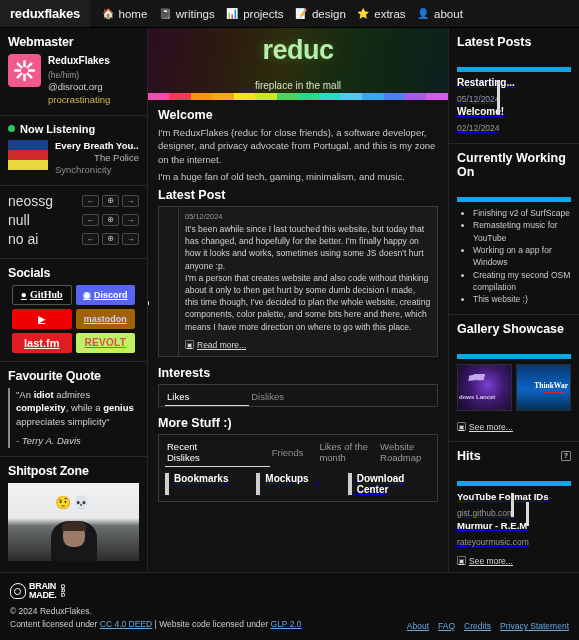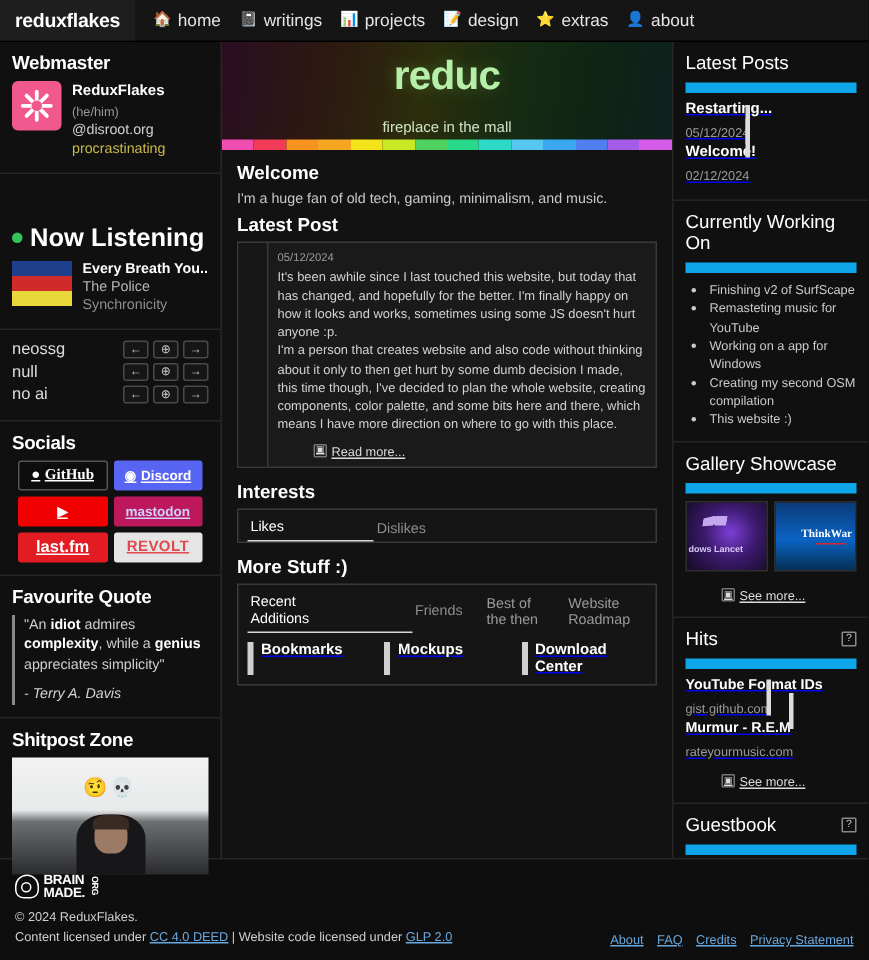--- a/index.html
+++ b/index.html
@@ -21,58 +21,58 @@
 
   
   .body { flex:1; display:flex; min-height:0; }
   .col-left { width:148px; flex:0 0 148px; background:#101010; border-right:1px solid #262626; display:flex; flex-direction:column; }
   .col-mid { flex:1; background:#121212; min-width:0; display:flex; flex-direction:column; }
   .col-right { width:131px; flex:0 0 131px; background:#101010; border-left:1px solid #262626; display:flex; flex-direction:column; }
 
   .panel { padding:7px 8px 8px 8px; border-bottom:1px solid #262626; }
   .panel:last-child { border-bottom:none; }
   .ptitle { font-size:12.5px; font-weight:bold; color:#fff; margin-bottom:5px; letter-spacing:-0.2px; }
-  .ptitle-u { font-size:12.5px; font-weight:normal; color:#fff; margin-bottom:5px; border-bottom:7px solid #0ea5e9; padding-bottom:6px; display:flex; align-items:center; justify-content:space-between; }
+  .ptitle-u { font-size:12.5px; font-weight:bold; color:#fff; margin-bottom:5px; border-bottom:5px solid #0ea5e9; padding-bottom:18px; display:flex; align-items:center; justify-content:space-between; }
 
   
   .wm { display:flex; gap:7px; align-items:flex-start; }
   .avatar { width:33px; height:33px; flex:0 0 33px; background:#f0588e; border-radius:4px; position:relative; overflow:hidden; }
   .avatar .star { position:absolute; inset:4px; }
   .wm-txt { font-size:9.5px; line-height:1.35; min-width:0; }
   .wm-name { color:#fff; font-weight:bold; font-size:10px; }
   .wm-pro { color:#999; font-weight:normal; font-size:8.5px; }
   .wm-mail { color:#cfcfcf; }
   .wm-status { color:#c8b84a; }
 
   
-  .nl-title { display:flex; align-items:center; gap:5px; font-size:17px; font-weight:bold; color:#fff; margin-bottom:5px;margin-top:26px; }
+  .nl-title { display:flex; align-items:center; gap:5px; font-size:11px; font-weight:bold; color:#fff; margin-bottom:5px; }
   .dot { width:7px; height:7px; border-radius:50%; background:#35c45a; flex:0 0 7px; }
   .nl { display:flex; gap:7px; }
   .nl-art { width:40px; height:30px; flex:0 0 40px; background:#111; display:flex; flex-direction:column; }
   .nl-art i { flex:1; display:block; }
   .nl-txt { font-size:9.5px; line-height:1.3; min-width:0; overflow:hidden; }
   .nl-song { color:#fff; font-weight:bold; font-size:9.5px; white-space:nowrap; overflow:hidden; }
-  .nl-art2 { color:#b8b8b8; }
+  .nl-art2 { color:#b8b8b8;text-align:right; }
   .nl-alb { color:#8d8d8d; }
 
   
   .ring { display:flex; align-items:center; justify-content:space-between; margin-bottom:3px; }
-  .ring-name { font-size:11px; color:#ddd; }
+  .ring-name { font-size:14px; color:#ddd; }
   .ring-btns { display:flex; gap:3px; }
   .rbtn { width:17px; height:12px; border:1px solid #4a4a4a; background:#161616; color:#ccc; font-size:8px; display:flex; align-items:center; justify-content:center; border-radius:2px; }
 
   
   .socials { display:grid; grid-template-columns:1fr 1fr; gap:4px; padding:0 4px; }
   .badge { height:20px; border-radius:2px; display:flex; align-items:center; justify-content:center; gap:3px; font-size:9px; font-weight:bold; overflow:hidden; }
   .b-github { background:#0d0d0d; border:1px solid #555; color:#fff; font-family:"Liberation Serif", serif; font-size:10px; }
   .b-discord { background:#5865f2; color:#fff; }
   .b-youtube { background:#f00000; color:#fff; }
-  .b-mastodon { background:#be185d; color:#cfd0ff; font-size:9px; }
+  .b-mastodon { background:#a16207; color:#cfd0ff; font-size:9px; }
   .b-lastfm { background:#e31b23; color:#fff; font-size:11px; }
-  .b-revolt { background:#e5e5e5; color:#e0494f; font-size:10px; letter-spacing:0.3px;text-align:right; }
+  .b-revolt { background:#bef264; color:#e0494f; font-size:10px; letter-spacing:0.3px;text-align:right; }
 
   
   .quote { border-left:2px solid #8a8a8a; padding-left:6px; font-size:9.5px; line-height:1.45; color:#cfcfcf; }
   .quote b { color:#fff; }
   .qauthor { margin-top:5px; font-style:italic; color:#d5d5d5; font-size:9.5px; }
 
   
   .meme { width:100%; height:78px; background:linear-gradient(#f2f2f2 0%, #e7e9ea 45%, #6b6f70 55%, #2a2b2d 100%); position:relative; overflow:hidden; }
   .meme .emo { position:absolute; top:12px; left:50%; transform:translateX(-50%); font-size:13px; letter-spacing:2px; }
   .meme .guy { position:absolute; bottom:0; left:50%; transform:translateX(-50%); width:46px; height:40px; background:#17171a; border-radius:40% 40% 0 0; }
@@ -91,21 +91,21 @@
   .mid { padding:8px 10px 10px 10px; flex:1; min-height:0; overflow:hidden; }
   .h2 { font-size:12.5px; font-weight:bold; color:#fff; margin-bottom:4px; }
   .para { font-size:9.5px; color:#c9c9c9; line-height:1.42; margin-bottom:4px; }
 
   .post { display:flex; border:1px solid #3a3a3a; background:#1a1a1a; margin-bottom:9px; }
   .post-side { width:20px; flex:0 0 20px; border-right:1px solid #3a3a3a; background:#171717; position:relative; }
   .post-side span { position:absolute; bottom:6px; left:50%; transform:translateX(-50%) rotate(-90deg); transform-origin:center; white-space:nowrap; font-size:10px; font-weight:bold; color:#fff; bottom:30px; left:-16px; width:60px; text-align:center; }
   .post-main { padding:5px 6px; min-width:0; }
   .post-date { font-size:7.5px; color:#9a9a9a; margin-bottom:2px; }
   .post-body { font-size:8.6px; color:#d2d2d2; line-height:1.42; }
-  .readmore { display:inline-flex; gap:3px; margin-top:4px; font-size:8.5px; color:#dcdcdc; text-decoration:underline;margin-left:24px; }
+  .readmore { display:inline-flex; gap:3px; margin-top:4px; font-size:8.5px; color:#dcdcdc; text-decoration:underline; }
   .mini { border:1px solid #777; width:9px; height:9px; display:inline-flex; align-items:center; justify-content:center; font-size:6px; line-height:1; border-radius:1px; }
 
   .box { border:1px solid #3a3a3a; background:#151515; margin-bottom:9px; }
   .tabs { display:flex; align-items:center; padding:4px 6px 0 6px; font-size:9.5px; gap:0; }
   .tab { padding:2px 6px 3px 2px; color:#8e8e8e; }
   .tab.on { color:#fff; border-bottom:1px solid #d8d8d8; padding-right:60px; }
   .tabs .spacer { flex:1; }
   .tabr { color:#9a9a9a; padding:2px 0 3px 10px; }
   ul.likes { padding:5px 6px 6px 20px; }
   ul.likes li { font-size:9px; color:#cdcdcd; line-height:1.45; }
@@ -322,20 +322,21 @@
             <i style="background: rgb(84, 200, 240); flex: 1 1 0%;"></i>
             <i style="background: rgb(58, 168, 238); flex: 1 1 0%;"></i>
             <i style="background: rgb(79, 127, 240); flex: 1 1 0%;"></i>
             <i style="background: rgb(166, 92, 232); flex: 1 1 0%;"></i>
             <i style="background: rgb(212, 92, 232); flex: 1 1 0%;"></i>
           </div>
       </div>
 
       <div class="mid">
         <div class="h2">Welcome</div>
+        <div class="para">I'm ReduxFlakes (reduc for close friends), a software developer, designer, and privacy advocate from Portugal, and this is my zone on the internet.</div>
         <div class="para">I'm a huge fan of old tech, gaming, minimalism, and music.</div>
 
         <div class="h2">Latest Post</div>
         <div class="post">
           <div class="post-side">
               <span>Restarting...</span>
             </div>
           <div class="post-main">
             <div class="post-date">05/12/2024</div>
             <div class="post-body">It's been awhile since I last touched this website, but today that has changed, and hopefully for the better. I'm finally happy on how it looks and works, sometimes using some JS doesn't hurt anyone :p.</div>
@@ -351,24 +352,24 @@
         <div class="box">
           <div class="tabs">
             <span class="tab on">Likes</span>
             <span class="tab">Dislikes</span>
           </div>
         </div>
 
         <div class="h2">More Stuff :)</div>
         <div class="box">
           <div class="tabs">
-            <span class="tab on">Recent Additions</span>
+            <span class="tab on">Recent Dislikes</span>
             <span class="tab">Friends</span>
             <span class="spacer"></span>
-            <span class="tabr">Best of the then</span>
+            <span class="tabr">Likes of the month</span>
             <span class="tabr">Website Roadmap</span>
           </div>
           <div class="cards">
             <a class="card" href="#">
                 <span class="bar"></span>
                 <span>
                   <h4>Bookmarks</h4>
                 </span>
               </a>
             <a class="card" href="#">

